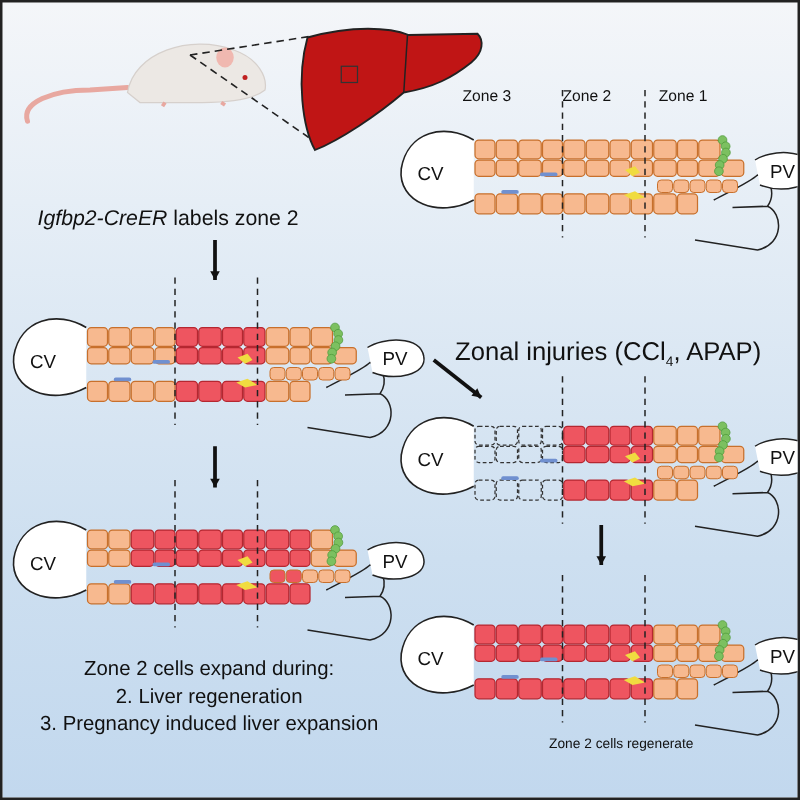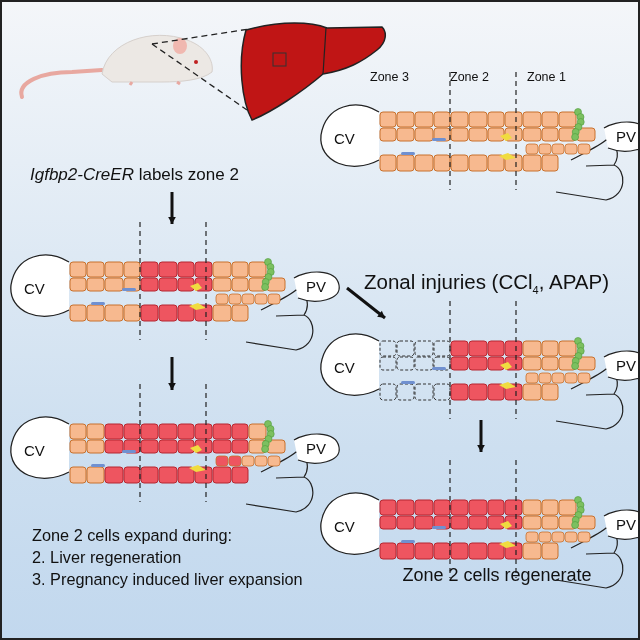--- a/index.html
+++ b/index.html
@@ -3,22 +3,22 @@
 <meta charset="utf-8">
 <style>
   html,body{margin:0;padding:0;}
   body{width:640px;height:640px;overflow:hidden;font-family:"Liberation Sans",sans-serif;}
   #frame{position:absolute;left:0;top:0;width:636px;height:636px;border:2px solid #222;
     background:linear-gradient(#f4f6f9 0%, #e6eef6 25%, #cddff0 70%, #c2d8ee 100%);overflow:hidden;}
   .txt{position:absolute;color:#111;white-space:nowrap;}
   #title-label{left:28px;top:163px;font-size:17px;}
   #title-label i{font-style:italic;}
   #injury-label{left:362px;top:256px;font-size:20.5px;margin-top:12px;}
-  #expand-list{left:30px;top:522px;font-size:16.3px;line-height:22px;}
-  #regen-label{left:380px;top:562px;font-size:18px;line-height:22px;text-align:center;width:230px;}
+  #expand-list{left:30px;top:522px;font-size:16.3px;line-height:22px;text-align:center;}
+  #regen-label{left:380px;top:582px;font-size:11px;line-height:22px;text-align:center;width:230px;}
   .zone-label{position:absolute;font-size:12.5px;color:#111;}
   svg{position:absolute;left:0;top:0;}
   .lobule-text{font-family:"Liberation Sans",sans-serif;font-size:15px;fill:#111;}
 </style>
 </head>
 <body>
 
 <div id="frame">
   <svg id="art" width="640" height="640" viewBox="0 0 640 640">
       <g>

